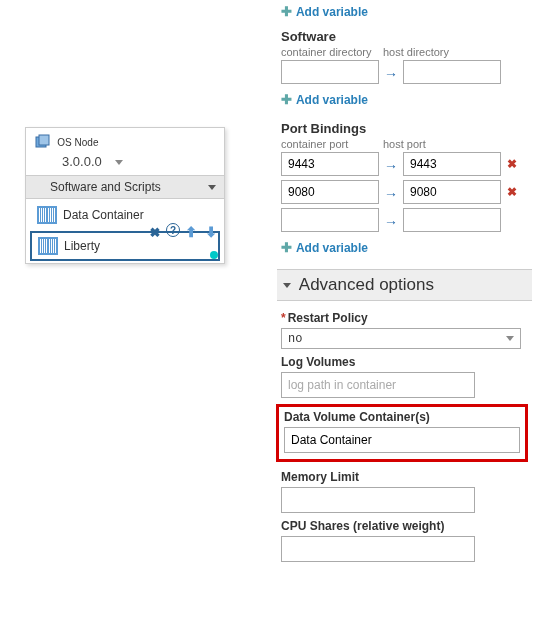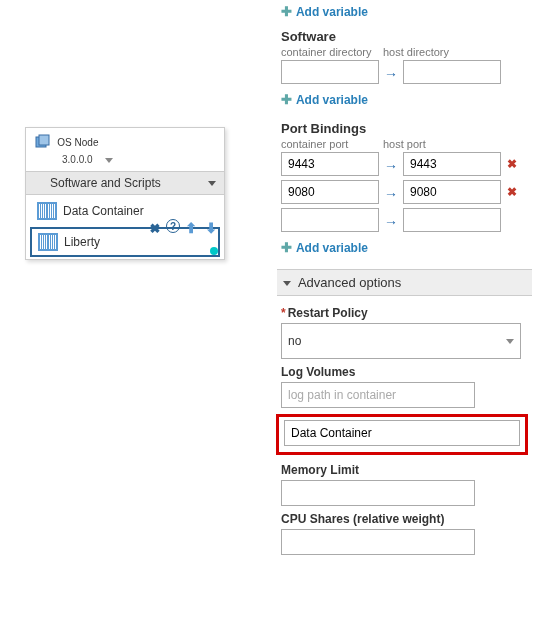--- a/index.html
+++ b/index.html
@@ -1,21 +1,21 @@
 <!DOCTYPE html>
 <html><head>
 <meta charset="utf-8">
 <style>
 * { box-sizing: border-box; margin: 0; padding: 0; }
 body { font-family: Arial, sans-serif; font-size: 12px; color: #333; background: #fff; width: 543px; height: 641px; position: relative; }
 .left-panel { position: absolute; left: 25px; top: 127px; width: 200px; background: #fff; border: 1px solid #ccc; box-shadow: 2px 2px 4px rgba(0,0,0,0.15); }
 .os-header { padding: 6px 8px 4px 8px; }
 .os-icon { display: inline-block; width: 16px; height: 16px; vertical-align: middle; margin-right: 4px; }
 .os-title { vertical-align: middle; font-size: 10px; }
-.os-version { padding: 0 0 6px 36px; font-size: 10px; color: #444; }
+.os-version { padding: 0 0 6px 36px; font-size: 13px; color: #444; }
 .dropdown-arrow { display: inline-block; width: 0; height: 0; border-left: 4px solid transparent; border-right: 4px solid transparent; border-top: 5px solid #888; margin-left: 10px; vertical-align: middle; }
 .sw-header { background: #e8e8e8; padding: 4px 24px; font-size: 12px; border-top: 1px solid #ccc; border-bottom: 1px solid #ccc; position: relative; }
 .tree-arrow { display: inline-block; width: 0; height: 0; border-left: 4px solid transparent; border-right: 4px solid transparent; border-top: 5px solid #555; position: absolute; right: 8px; top: 9px; }
 .sw-item { padding: 4px 6px; margin: 2px 4px; display: flex; align-items: center; border: 1px solid transparent; position: relative; }
 .sw-item.selected { border: 2px solid #2a6496; }
 .sw-icon { width: 20px; height: 18px; background: #5b9bd5; display: inline-block; margin-right: 6px; position: relative; }
 .sw-icon::before, .sw-icon::after { content: ''; position: absolute; background: #fff; }
 .sw-icon::before { left: 2px; top: 2px; width: 7px; height: 14px; background: repeating-linear-gradient(to right, #fff 0 1px, #5b9bd5 1px 2px); }
 .sw-icon::after { left: 11px; top: 2px; width: 7px; height: 14px; background: repeating-linear-gradient(to right, #fff 0 1px, #5b9bd5 1px 2px); }
 .action-bar { position: absolute; right: 4px; top: 22px; display: flex; gap: 2px; z-index: 10; }
@@ -29,25 +29,25 @@
 .section { margin-bottom: 10px; }
 .add-link { color: #2980b9; font-size: 12px; font-weight: bold; cursor: pointer; display: inline-flex; align-items: center; padding: 4px 0; }
 .plus { color: #5fa8a8; font-weight: bold; margin-right: 4px; font-size: 13px; }
 .sec-title { font-weight: bold; font-size: 13px; margin: 6px 0 2px 0; }
 .sub-labels { display: flex; gap: 4px; font-size: 11px; color: #777; margin-bottom: 2px; }
 .sub-labels > span:first-child { width: 98px; }
 .row { display: flex; align-items: center; gap: 4px; margin-bottom: 4px; }
 .txt { border: 1px solid #aaa; height: 24px; padding: 2px 6px; font-size: 12px; width: 98px; }
 .arrow-icon { color: #2a6cad; font-size: 14px; width: 16px; text-align: center; }
 .del-x { color: #c0392b; font-size: 12px; cursor: pointer; margin-left: 2px; font-weight: bold; }
-.adv-header { background: #eee; padding: 5px 6px; font-size: 13px; margin: 8px -4px 10px -4px; border-top: 1px solid #ccc; border-bottom: 1px solid #ccc; }
+.adv-header { background: #eee; padding: 5px 6px; font-size: 17px; margin: 8px -4px 10px -4px; border-top: 1px solid #ccc; border-bottom: 1px solid #ccc; }
 .adv-arrow { display: inline-block; width: 0; height: 0; border-left: 4px solid transparent; border-right: 4px solid transparent; border-top: 5px solid #555; margin-right: 4px; vertical-align: middle; }
 .field-label { font-size: 12px; font-weight: bold; margin: 6px 0 3px 0; }
 .req { color: #c0392b; margin-right: 2px; }
-.select-box { border: 1px solid #aaa; height: 36px; width: 240px; padding: 3px 6px; position: relative; display: flex; align-items: center; justify-content: space-between; }
+.select-box { border: 1px solid #aaa; height: 21px; width: 240px; padding: 3px 6px; position: relative; display: flex; align-items: center; justify-content: space-between; font-family: Liberation Mono, monospace; }
 .sel-arrow { width: 0; height: 0; border-left: 4px solid transparent; border-right: 4px solid transparent; border-top: 5px solid #888; }
 .full-input { border: 1px solid #aaa; height: 26px; width: 194px; padding: 3px 6px; font-size: 12px; }
 .full-input::placeholder { color: #aaa; }
 .highlight-box { border: 3px solid #d40000; padding: 3px 5px 6px 5px; margin: 6px 0 8px -5px; width: 252px; }
 </style>
 </head>
 <body>
 
 <div class="left-panel">
   <div class="os-header">
@@ -149,20 +149,21 @@
   </div>
   <div class="select-box">
     <span>no</span>
     <span class="sel-arrow"></span>
   </div>
 
   <div class="field-label">Log Volumes</div>
   <input class="full-input" placeholder="log path in container" style="">
 
   <div class="highlight-box">
+    <div class="field-label" style="margin-top:0">Data Volume Container(s)</div>
     <input class="full-input" style="width: 236px;" value="Data Container">
   </div>
 
   <div class="field-label">Memory Limit</div>
   <input class="full-input" style="">
 
   <div class="field-label">CPU Shares (relative weight)</div>
   <input class="full-input" style="">
 
 </div>

